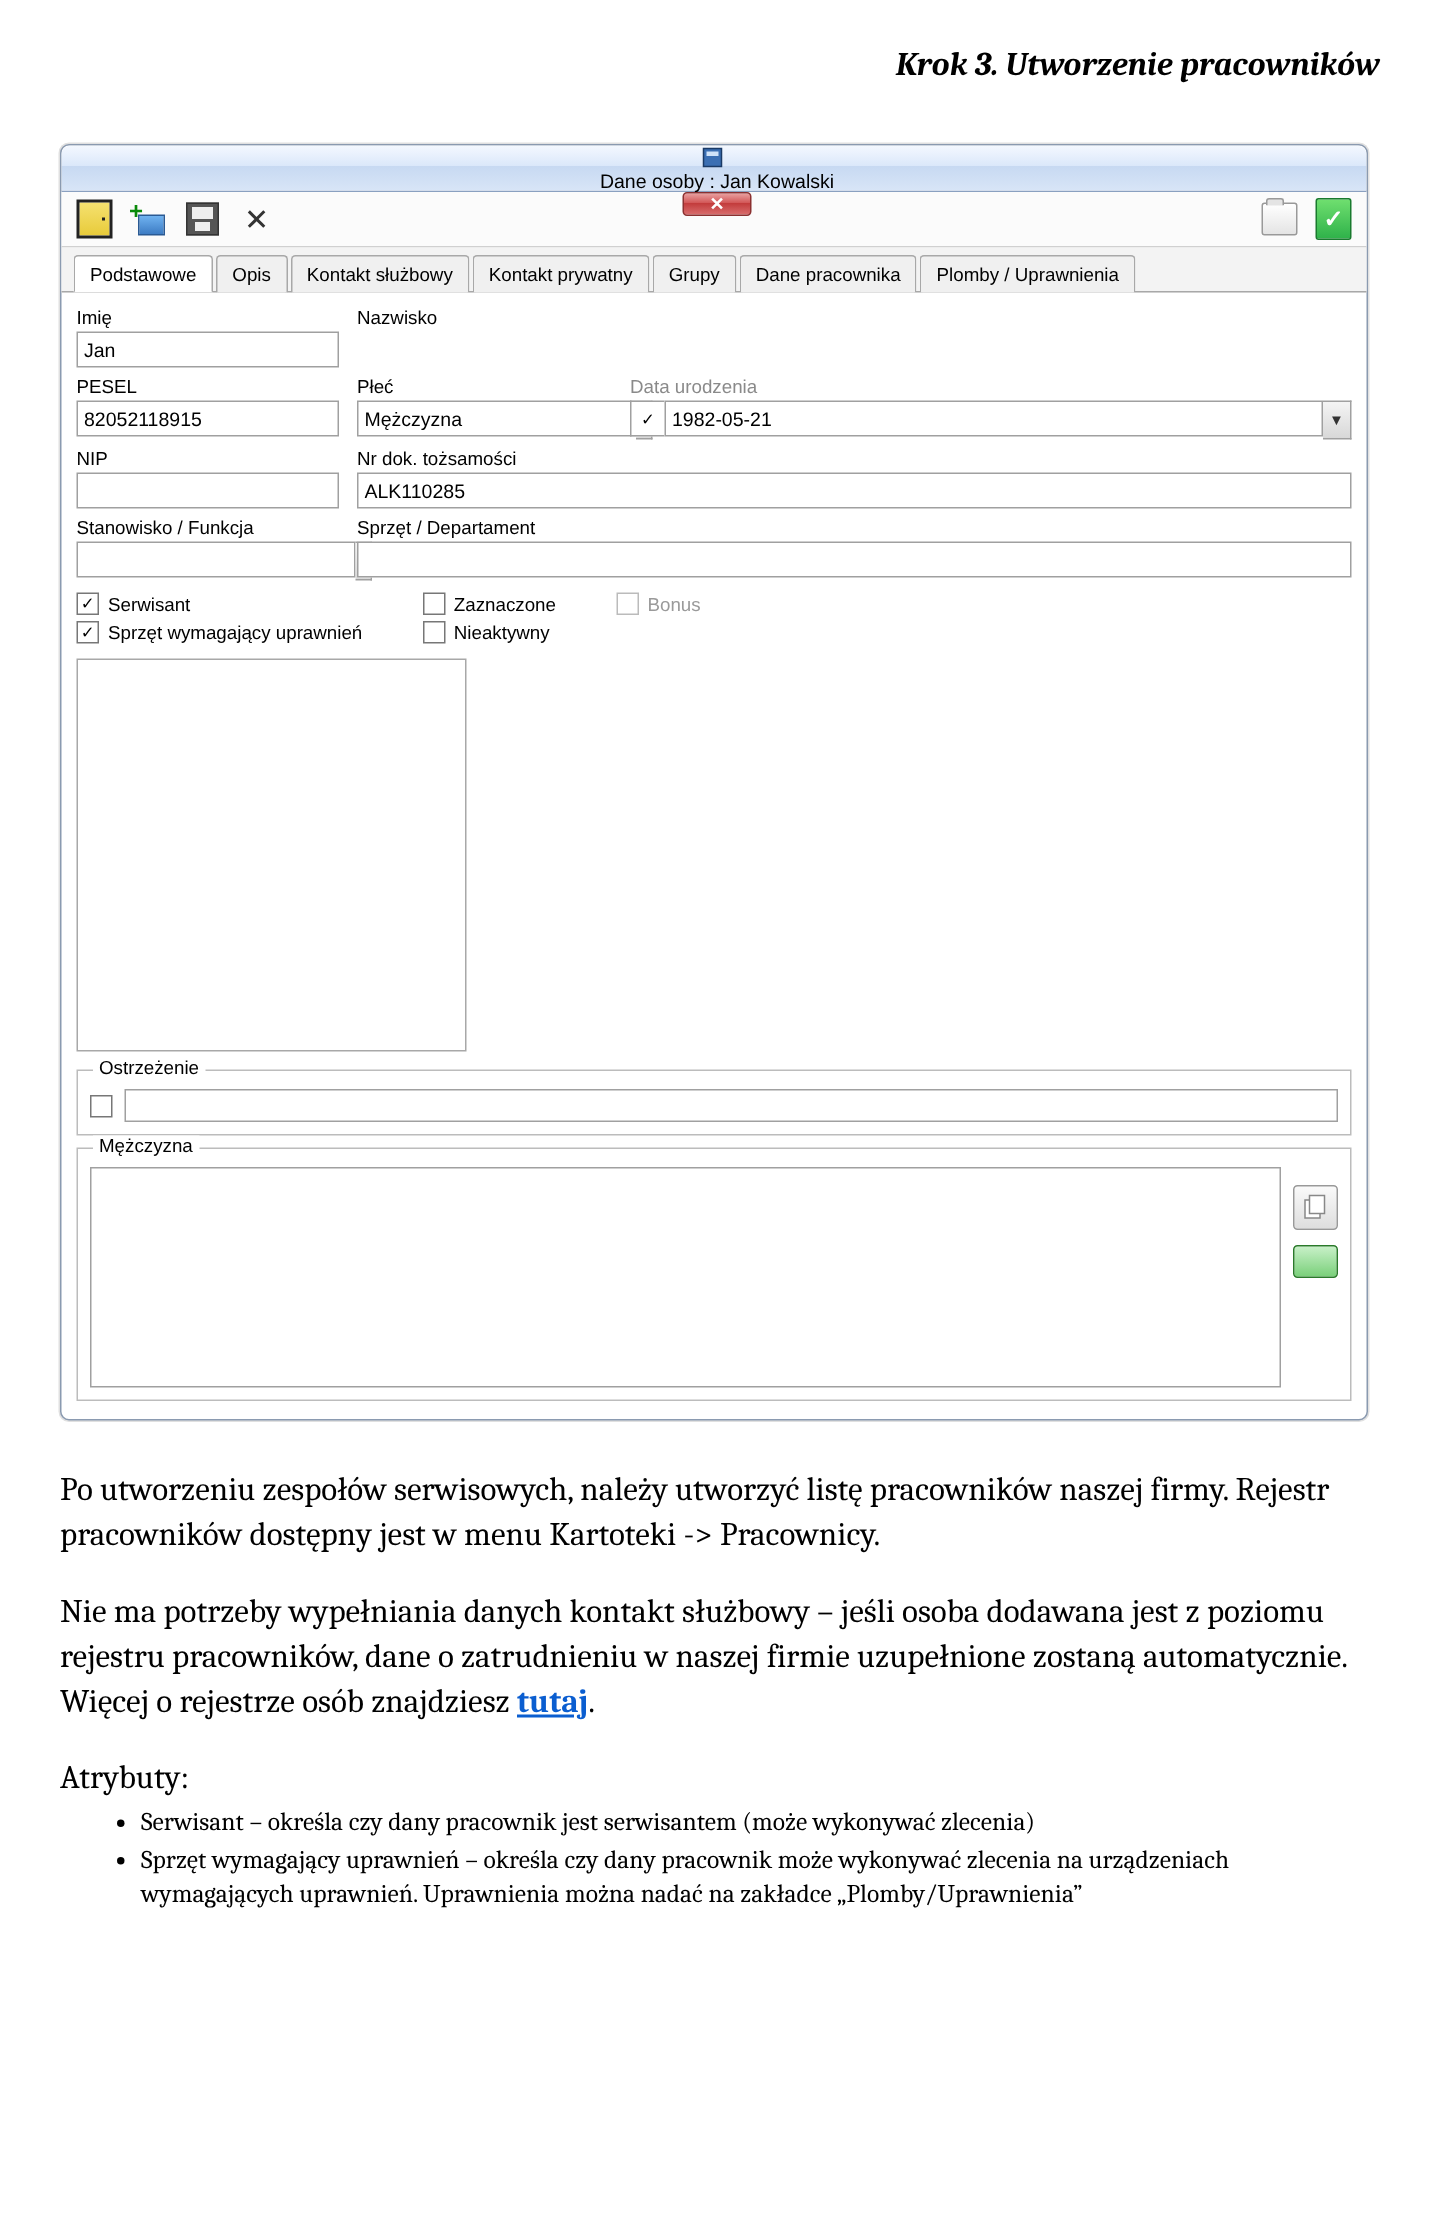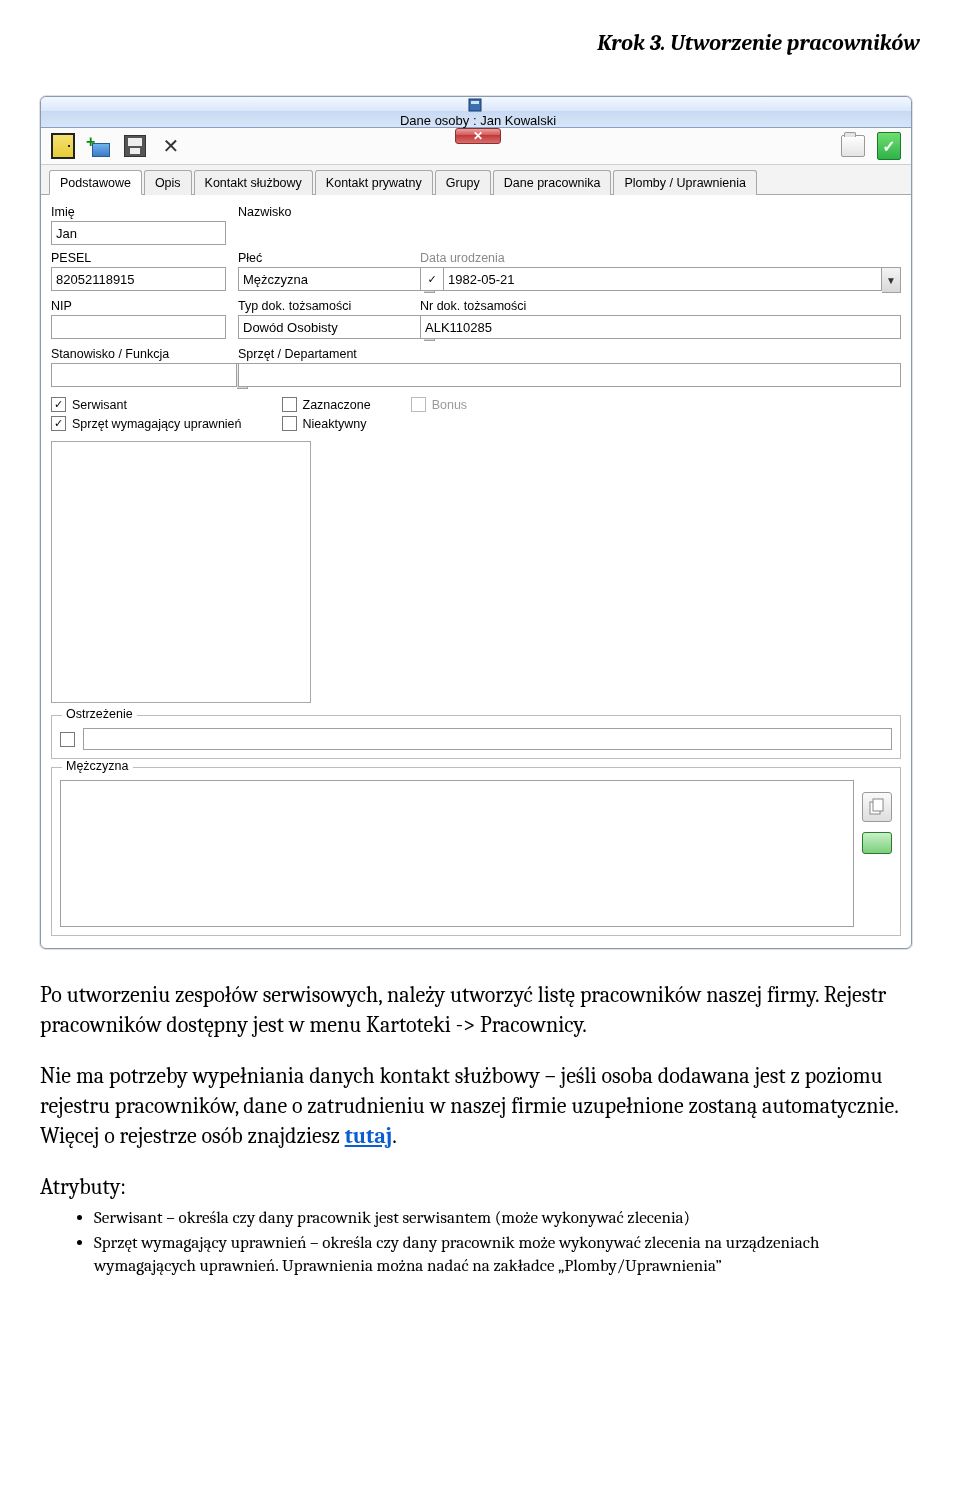--- a/index.html
+++ b/index.html
@@ -291,27 +291,20 @@
             <input class="txt ro" style="flex: 1 1 0%;" value="1982-05-21">
             <span class="sel-btn">▼</span>
           </div>
         </div>
       </div>
 
       <div class="row">
         <div class="field" style="width:175px">
           <label>NIP</label>
           <input class="txt" value="" style="">
-        </div>
-        <div class="field" style="width:170px">
-          <label>Typ dok. tożsamości</label>
-          <div class="sel-wrap">
-            <input class="txt" style="flex: 1 1 0%;" value="Dowód Osobisty">
-            <span class="sel-btn">▼</span>
-          </div>
         </div>
         <div class="field" style="flex:1">
           <label>Nr dok. tożsamości</label>
           <input class="txt" value="ALK110285" style="">
         </div>
       </div>
 
       <div class="row">
         <div class="field" style="width:175px">
           <label>Stanowisko / Funkcja</label>

